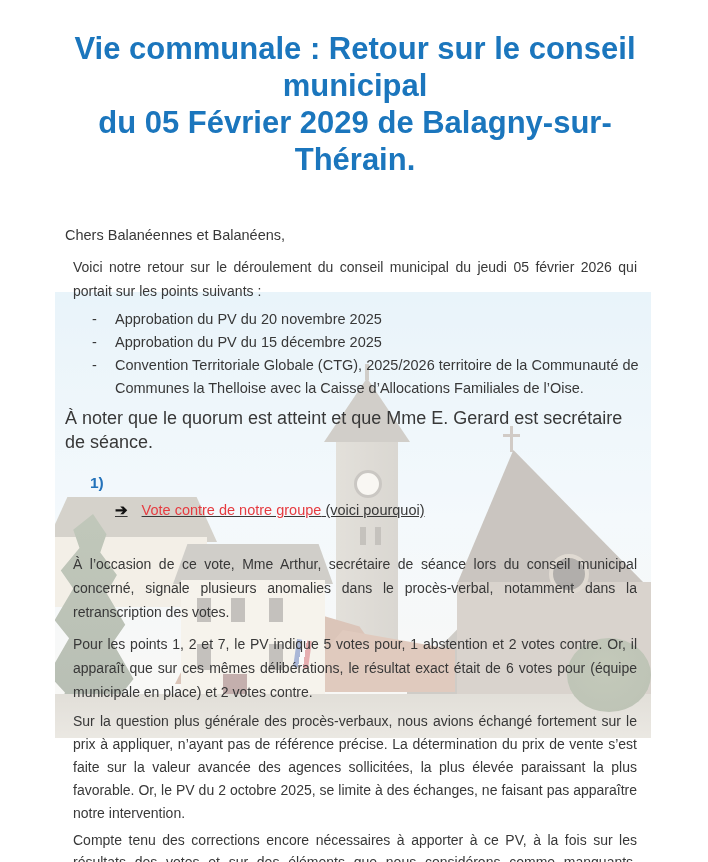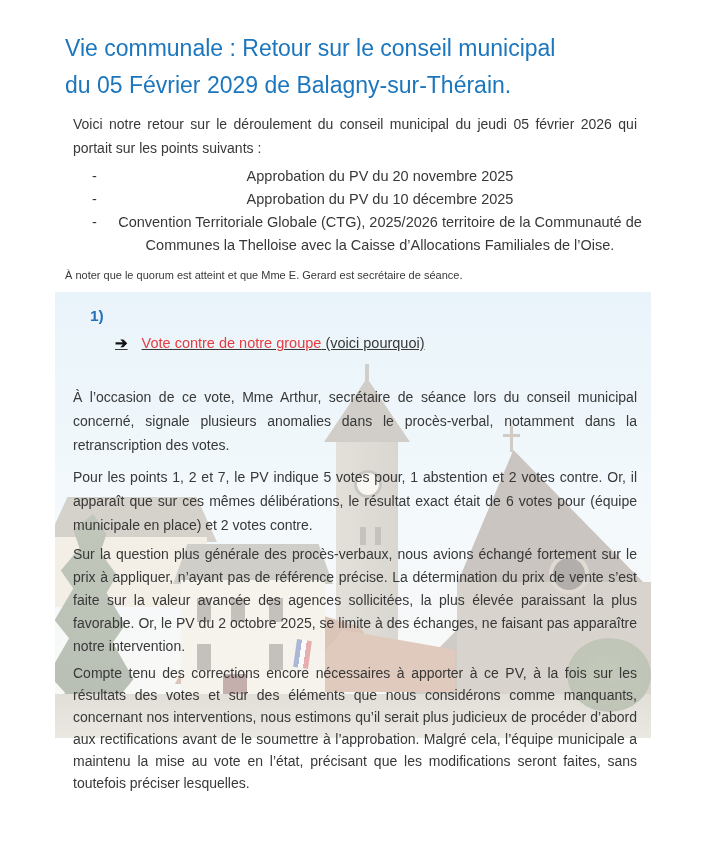--- a/index.html
+++ b/index.html
@@ -57,30 +57,30 @@
   .tree { left:-14px; top:222px; width:104px; height:226px;
           background:linear-gradient(180deg,#657655,#4c5c44);
           clip-path:polygon(50% 0,63% 9%,57% 17%,73% 27%,63% 35%,81% 49%,69% 57%,89% 73%,75% 81%,92% 100%,8% 100%,23% 79%,7% 71%,27% 55%,13% 47%,31% 33%,19% 25%,37% 15%,31% 7%); }
   .ground { left:0; top:402px; width:596px; height:44px;
           background:linear-gradient(180deg,#b7b0a1,#cec7b9); }
   .bush { left:512px; top:346px; width:84px; height:74px; border-radius:50%;
           background:radial-gradient(circle at 45% 40%,#6d7b55,#596848); }
 
   
   .content { position:relative; z-index:1; padding:0 63px 0 65px; }
-  .title { margin:30px 0 0; font-size:23px; line-height:37px; font-weight:normal;
-           color:var(--title-blue,#1b76bd); }
+  .title { margin:30px 0 0; font-size:31px; line-height:37px; font-weight:bold;
+           color:var(--title-blue,#1b76bd); text-align:center; }
   .title span { display:block; }
   .salutation { margin:45px 0 0; font-size:14.5px; line-height:24px; }
   .para { margin:8px 8px 0; font-size:14px; line-height:24px; text-align:justify; }
   .bullets { margin:5px 0 0; }
   .bullet-row { display:flex; padding-left:27px; font-size:14.5px; line-height:23px; }
   .bullet-row .dash { width:23px; flex:0 0 23px; }
-  .bullet-row .btext { flex:1;text-align:center; }
-  .quorum { margin:6px 0 16px; font-size:11px; line-height:24px; }
+  .bullet-row .btext { flex:1; }
+  .quorum { margin:6px 0 16px; font-size:18px; line-height:24px; }
   .heading-row { display:flex; margin:12px 0 0; padding-left:25px;
                  font-size:15.5px; line-height:26px; font-weight:bold;
                  color:var(--heading-blue,#2472ba); }
   .heading-row .hnum { width:23px; flex:0 0 23px; }
   .heading-row .htext { text-decoration:underline; text-underline-offset:3px;
                  text-decoration-thickness:1.5px; }
   .arrow-row { margin:2px 0 0; padding-left:50px; font-size:14.5px; line-height:24px;text-decoration:underline; }
   .arrow-glyph { color:#111; font-size:15px; font-weight:bold; margin-right:14px; }
   .red-text { color:var(--alert-red,#e63b40); }
   .p-a { margin-top:30px; }
@@ -125,31 +125,32 @@
     <div class="ground"></div>
     <div class="bush"></div>
   </div>
 
   <div class="content">
     <h1 class="title">
       <span>Vie communale : Retour sur le conseil municipal</span>
       <span>du 05 Février 2029 de Balagny-sur-Thérain.</span>
     </h1>
 
+    <p class="salutation">Chers Balanéennes et Balanéens,</p>
 
     <p class="para">Voici notre retour sur le déroulement du conseil municipal du jeudi 05 février 2026 qui portait sur les points suivants :</p>
 
     <div class="bullets">
       <div class="bullet-row">
         <span class="dash">-</span>
         <span class="btext">Approbation du PV du 20 novembre 2025</span>
       </div>
       <div class="bullet-row">
         <span class="dash">-</span>
-        <span class="btext">Approbation du PV du 10 décembre 2025</span>
+        <span class="btext">Approbation du PV du 15 décembre 2025</span>
       </div>
       <div class="bullet-row">
         <span class="dash">-</span>
         <span class="btext">Convention Territoriale Globale (CTG), 2025/2026 territoire de la Communauté de Communes la Thelloise avec la Caisse d’Allocations Familiales de l’Oise.</span>
       </div>
     </div>
 
     <p class="quorum">À noter que le quorum est atteint et que Mme E. Gerard est secrétaire de séance.</p>
 
     <div class="heading-row">

